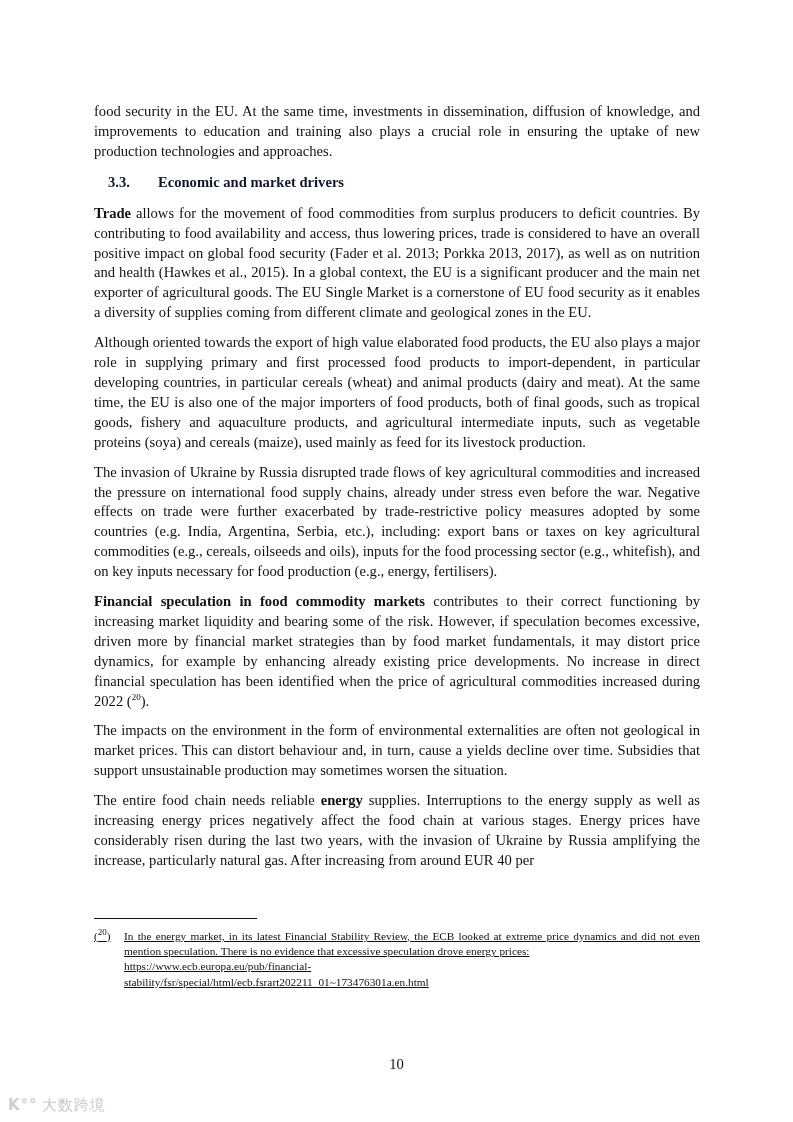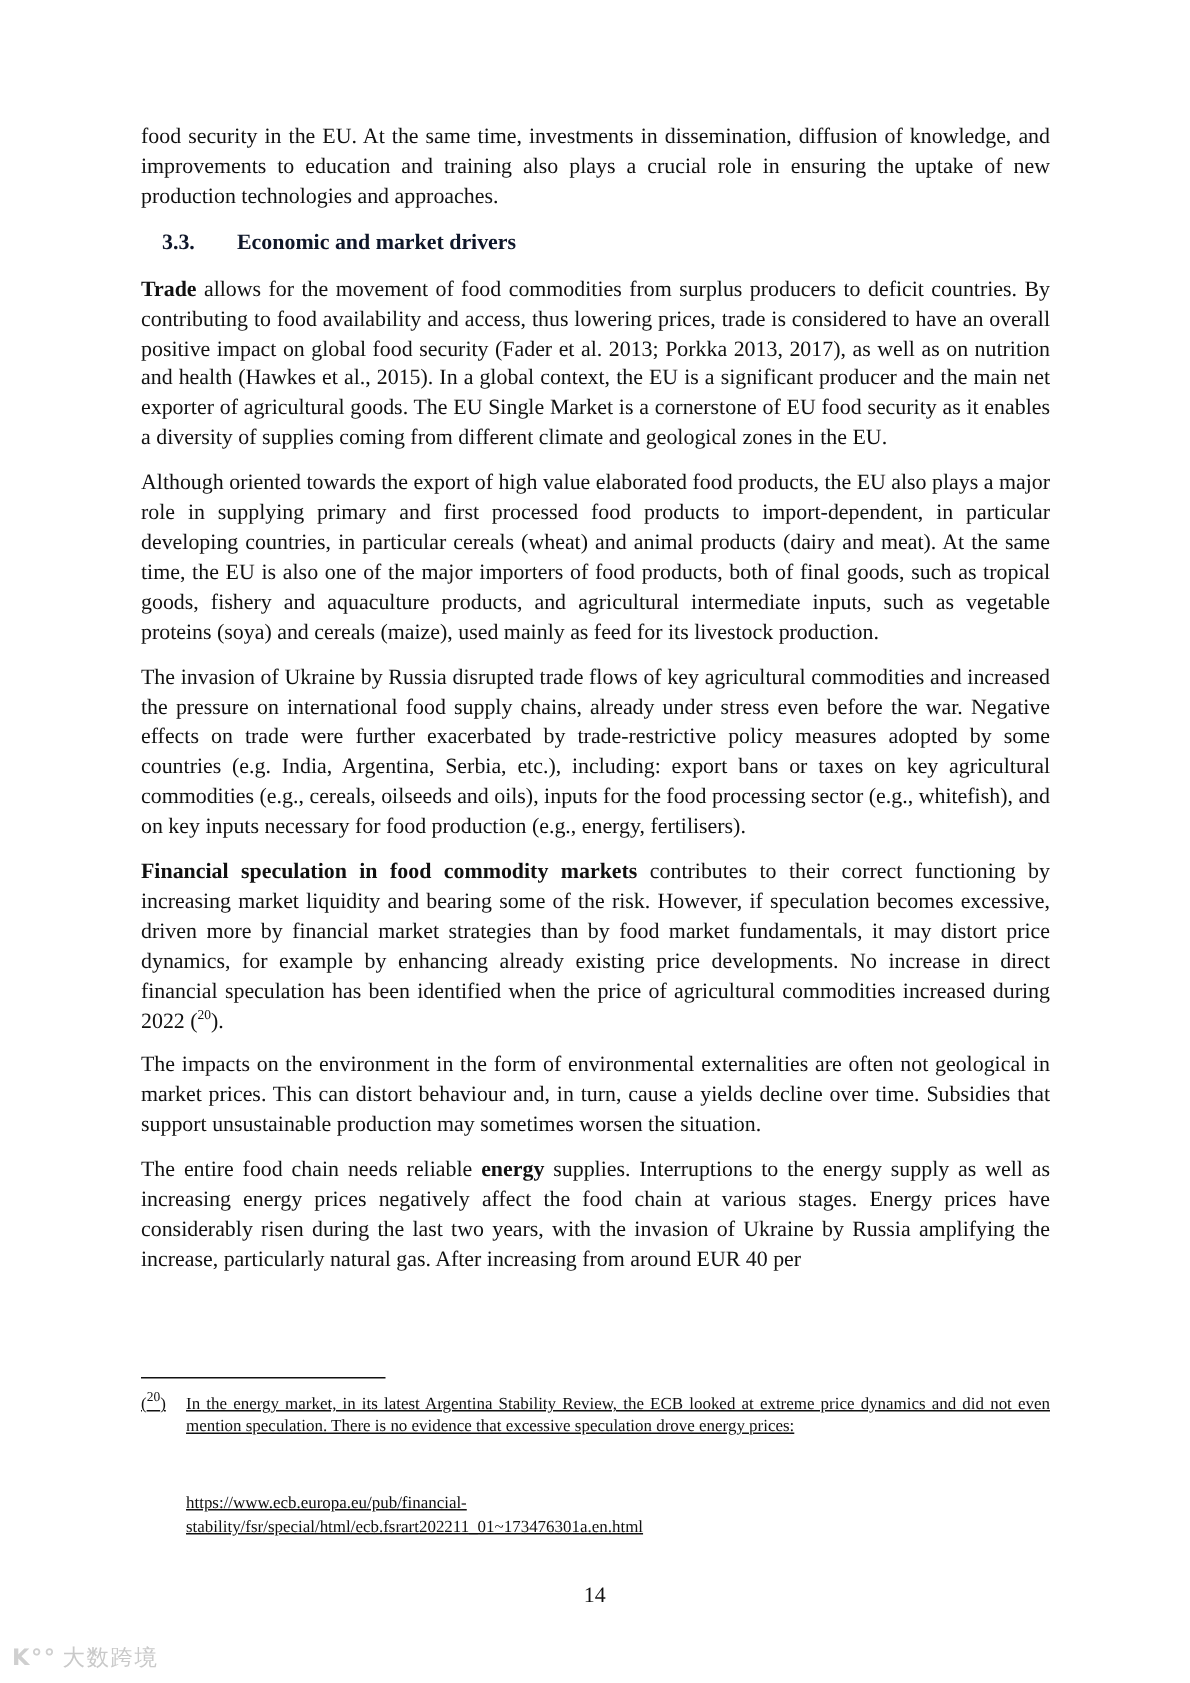--- a/index.html
+++ b/index.html
@@ -1,40 +1,40 @@
 <!DOCTYPE html>
 <html><head>
 <meta charset="utf-8">
 <style>
   html, body { margin: 0; padding: 0; background: #ffffff; }
   body {
     width: 793px; height: 1122px; position: relative; overflow: hidden;
     font-family: "Liberation Serif", serif; color: #111;
   }
-  .page { position: absolute; left: 94px; top: 82px; width: 606px; }
+  .page { position: absolute; left: 94px; top: 102px; width: 606px; }
   p.body {
     font-size: 14.6px; line-height: 19.9px; margin: 0 0 10px 0;
     text-align: justify; text-justify: inter-word;
   }
   .lead { font-weight: bold; }
   .emph { font-weight: bold; }
   h3.section {
     font-size: 14.6px; font-weight: bold; color: #0f172a;
     margin: 0 0 12px 14px; line-height: 20px;
   }
   h3.section .num { display: inline-block; width: 50px; }
   sup { font-size: 9px; line-height: 0; }
   .fn-rule { position: absolute; left: 94px; top: 918px; width: 163px; height: 0; border-top: 1px solid #111; }
   .footnote {
     position: absolute; left: 94px; top: 929px; width: 606px;
     font-size: 11.3px; line-height: 15.2px; display: flex; text-decoration: underline;
   }
   .footnote .mark { width: 30px; flex: none; }
   .footnote .txt { flex: 1; text-align: justify; }
-  .footnote .url { display: block; text-align: left; margin-top: 36px; }
+  .footnote .url { display: block; text-align: left; }
   .page-number { position: absolute; left: 0; width: 793px; top: 1056px; text-align: center; font-size: 14.6px; }
   .watermark {
     position: absolute; left: 8px; top: 1096px; font-family: "DejaVu Sans", sans-serif;
     font-size: 15px; color: #c9c9c9; letter-spacing: 1px; text-align: right;
   }
   .watermark .logo { font-weight: bold; color: #cfcfcf; margin-right: 4px; }
 </style>
 </head>
 <body>
 
@@ -56,22 +56,22 @@
   <p class="body">The impacts on the environment in the form of environmental externalities are often not geological in market prices. This can distort behaviour and, in turn, cause a yields decline over time. Subsidies that support unsustainable production may sometimes worsen the situation.</p>
 
   <p class="body"><span>The entire food chain needs reliable </span><span class="emph">energy</span><span> supplies. Interruptions to the energy supply as well as increasing energy prices negatively affect the food chain at various stages. Energy prices have considerably risen during the last two years, with the invasion of Ukraine by Russia amplifying the increase, particularly natural gas. After increasing from around EUR 40 per</span></p>
 </div>
 
 <div class="fn-rule"></div>
 
 <div class="footnote">
   <span class="mark">(<sup>20</sup>)</span>
   <span class="txt">
-    <span>In the energy market, in its latest Argentina Stability Review, the ECB looked at extreme price dynamics  and did not even mention speculation. There is no evidence that excessive speculation drove energy prices:</span>
+    <span>In the energy market, in its latest Financial Stability Review, the ECB looked at extreme price dynamics  and did not even mention speculation. There is no evidence that excessive speculation drove energy prices:</span>
     <span class="url"><span>https://www.ecb.europa.eu/pub/financial-</span><br><span>stability/fsr/special/html/ecb.fsrart202211_01~173476301a.en.html</span></span>
   </span>
 </div>
 
-<div class="page-number">14</div>
+<div class="page-number">10</div>
 
 <div class="watermark">
   <span class="logo">K°°</span><span>大数跨境</span>
 </div>
 
 </body></html>

